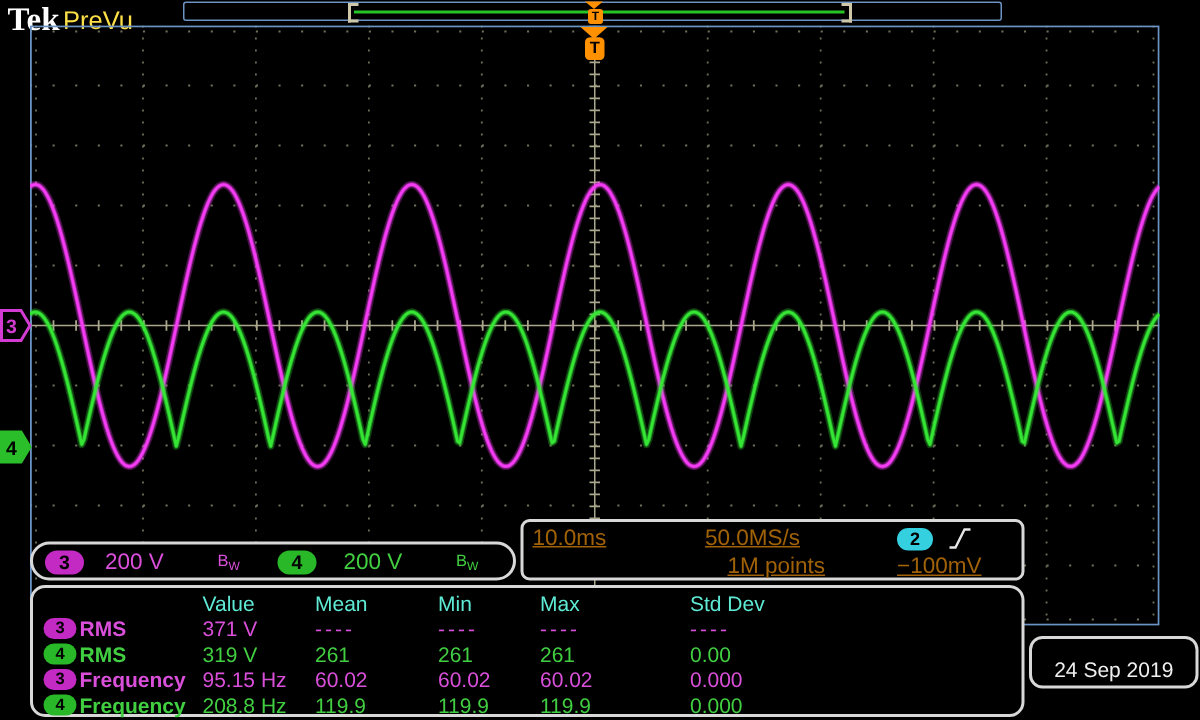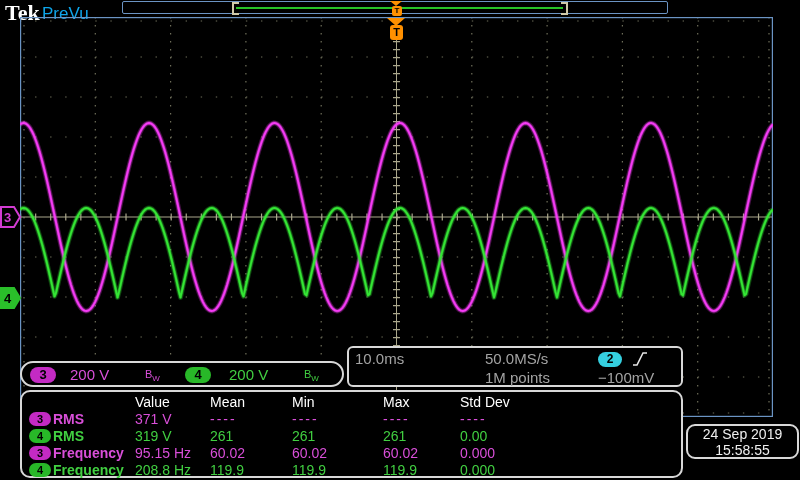--- a/index.html
+++ b/index.html
@@ -1,25 +1,25 @@
 <!DOCTYPE html>
 <html><head>
 <meta charset="utf-8">
 <style>
   html,body{margin:0;padding:0;background:#000;}
   #screen{position:relative;width:800px;height:480px;background:#000;overflow:hidden;
           font-family:"Liberation Sans",sans-serif;}
   .abs{position:absolute;}
-  .white{color:#a3a3a3;}
+  .white{color:#a16207;text-decoration:underline;}
   .orange{color:#ff9500;}
   .mag{color:#d94fd9;}
   .grn{color:#41cf41;}
   #logo{left:5px;top:0px;font-family:"Liberation Serif",serif;font-weight:bold;
         font-size:22px;color:#fff;letter-spacing:0px;}
-  #prevu{left:42px;top:4px;font-size:17px;color:#0ea5e9;}
+  #prevu{left:42px;top:4px;font-size:17px;color:#fde047;}
   
   #acqbar{left:122px;top:1px;width:546px;height:13px;border:1px solid #6b94c4;
           border-radius:2px;box-sizing:border-box;overflow:visible;}
   #acq-line{left:113px;top:5px;width:327px;height:2px;background:#27c427;}
   .bracket{top:0px;width:5px;height:9px;}
   #bracket-l{left:109px;border-left:2px solid #cfc8a8;border-top:2px solid #cfc8a8;border-bottom:2px solid #cfc8a8;}
   #bracket-r{left:438px;border-right:2px solid #cfc8a8;border-top:2px solid #cfc8a8;border-bottom:2px solid #cfc8a8;}
   #acq-trig-tri{left:267px;top:-1px;width:0;height:0;border-left:6px solid transparent;
           border-right:6px solid transparent;border-top:5px solid #ff9000;}
   #acq-trig-box{left:269px;top:4px;width:10px;height:10px;background:#ff9000;border-radius:2px;
@@ -41,37 +41,37 @@
   .badge3{background:#c32ac3;}
   .badge4{background:#28b828;}
   .bw{font-size:11px;}
   .bw sub{font-size:8px;}
   #hbox{left:347px;top:346px;width:336px;height:41px;border-radius:6px;font-size:15px;}
   #badge2{left:249px;top:4px;width:24px;height:15px;border-radius:8px;background:#35d0e0;
           color:#000;font-size:12px;font-weight:bold;text-align:center;line-height:15px;}
   #ttrig-box{display:inline-block;width:12px;height:12px;background:#ff9000;border-radius:2px;
           color:#000;font-size:10px;font-weight:bold;text-align:center;line-height:12px;vertical-align:-2px;}
   #meas-box{left:20px;top:390px;width:663px;height:88px;border-radius:10px;font-size:14px;}
-  #meas-box .hdr{top:2px;color:#ffffff;}
+  #meas-box .hdr{top:2px;color:#5eead4;}
   .mrow{left:0;width:659px;height:16px;}
   .mrow .t-badge{width:22px;height:14px;border-radius:8px;color:#000;font-size:11px;
           font-weight:bold;text-align:center;line-height:14px;left:7px;top:1px;}
   .mrow.ch3{color:#d94fd9;}
   .mrow.ch4{color:#41cf41;}
   .mrow.ch3 .t-badge{background:#c32ac3;}
   .mrow.ch4 .t-badge{background:#28b828;}
   .c-name{left:31px;font-weight:bold;}
   .c-val{left:113px;}
   .c-mean{left:188px;}
   .c-min{left:270px;}
-  .c-max{left:361px;text-align:center;}
+  .c-max{left:338px;text-align:center;}
   .c-std{left:438px;}
   .sp{letter-spacing:2px;}
   #datebox{left:686px;top:424px;width:113px;height:35px;border-radius:9px;color:#efefef;
-          font-size:14px;text-align:center;line-height:16px;padding-top:0;}
+          font-size:14px;text-align:center;line-height:16px;padding-top:12px;}
 </style>
 </head>
 <body>
 
 <div id="screen">
 
   <span id="logo" class="abs">Tek</span>
   <span id="prevu" class="abs">PreVu</span>
 
   <div id="acqbar" class="abs">
@@ -132,21 +132,21 @@
     <span class="abs badge badge3" style="left:8px">3</span>
     <span class="abs mag" style="left:48px;top:3px">200 V</span>
     <span class="abs mag bw" style="left:123px;top:5px"><span>B</span><sub>W</sub></span>
     <span class="abs badge badge4" style="left:163px">4</span>
     <span class="abs grn" style="left:207px;top:3px">200 V</span>
     <span class="abs grn bw" style="left:282px;top:5px"><span>B</span><sub>W</sub></span>
   </div>
 
   <div id="hbox" class="abs rbox">
     <span class="abs white" style="left:6px;top:2px">10.0ms</span>
-    <span class="abs white" style="left:136px;top:2px">50.0MS/s</span>
+    <span class="abs white" style="left:121px;top:2px">50.0MS/s</span>
     <span id="badge2" class="abs">2</span>
     <svg class="abs" style="left:283px;top:3px" width="16" height="16" viewBox="0 0 16 16">
       <polyline points="1,14 5,14 11,2 15,2" fill="none" stroke="#e6e6e6" stroke-width="1.6"></polyline>
     </svg>
     <span class="abs white" style="left:136px;top:21px">1M points</span>
     <span class="abs white" style="left:249px;top:21px">−100mV</span>
   </div>
 
   <div id="meas-box" class="abs rbox">
     <span class="abs hdr c-val">Value</span>
@@ -188,16 +188,15 @@
       <span class="abs c-val">208.8 Hz</span>
       <span class="abs c-mean">119.9</span>
       <span class="abs c-min">119.9</span>
       <span class="abs c-max">119.9</span>
       <span class="abs c-std">0.000</span>
     </div>
   </div>
 
   <div id="datebox" class="abs rbox">
     <div>24 Sep 2019</div>
-    <div>15:58:55</div>
   </div>
 
 </div>
 
 </body></html>

